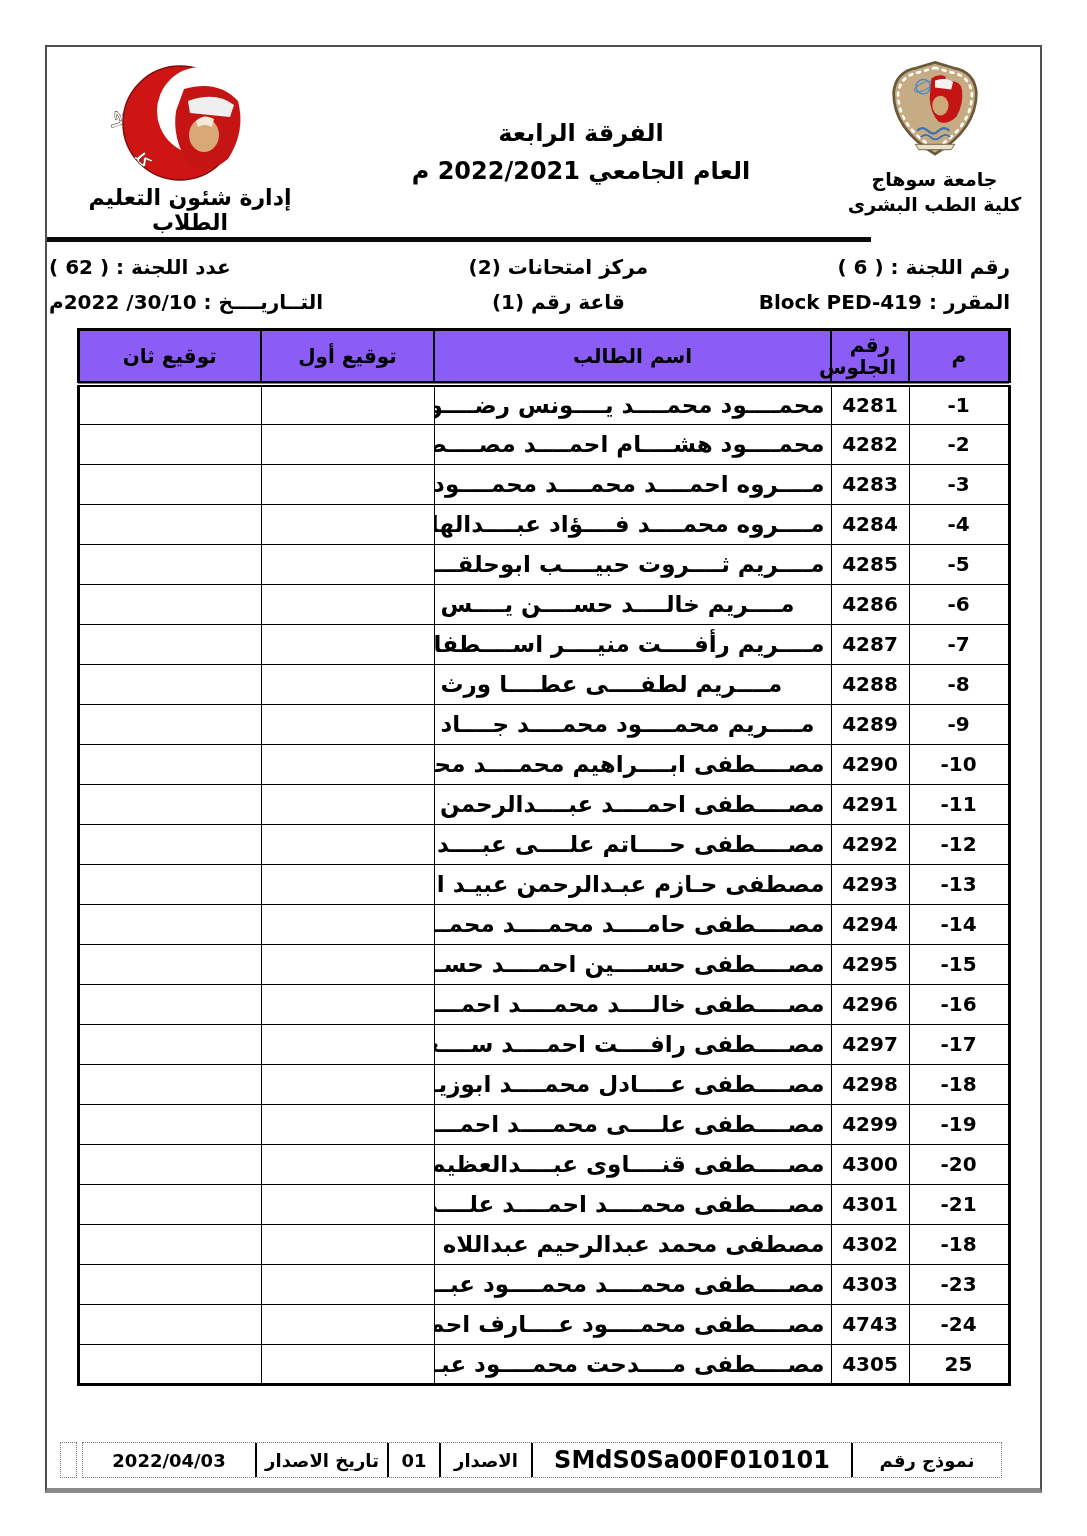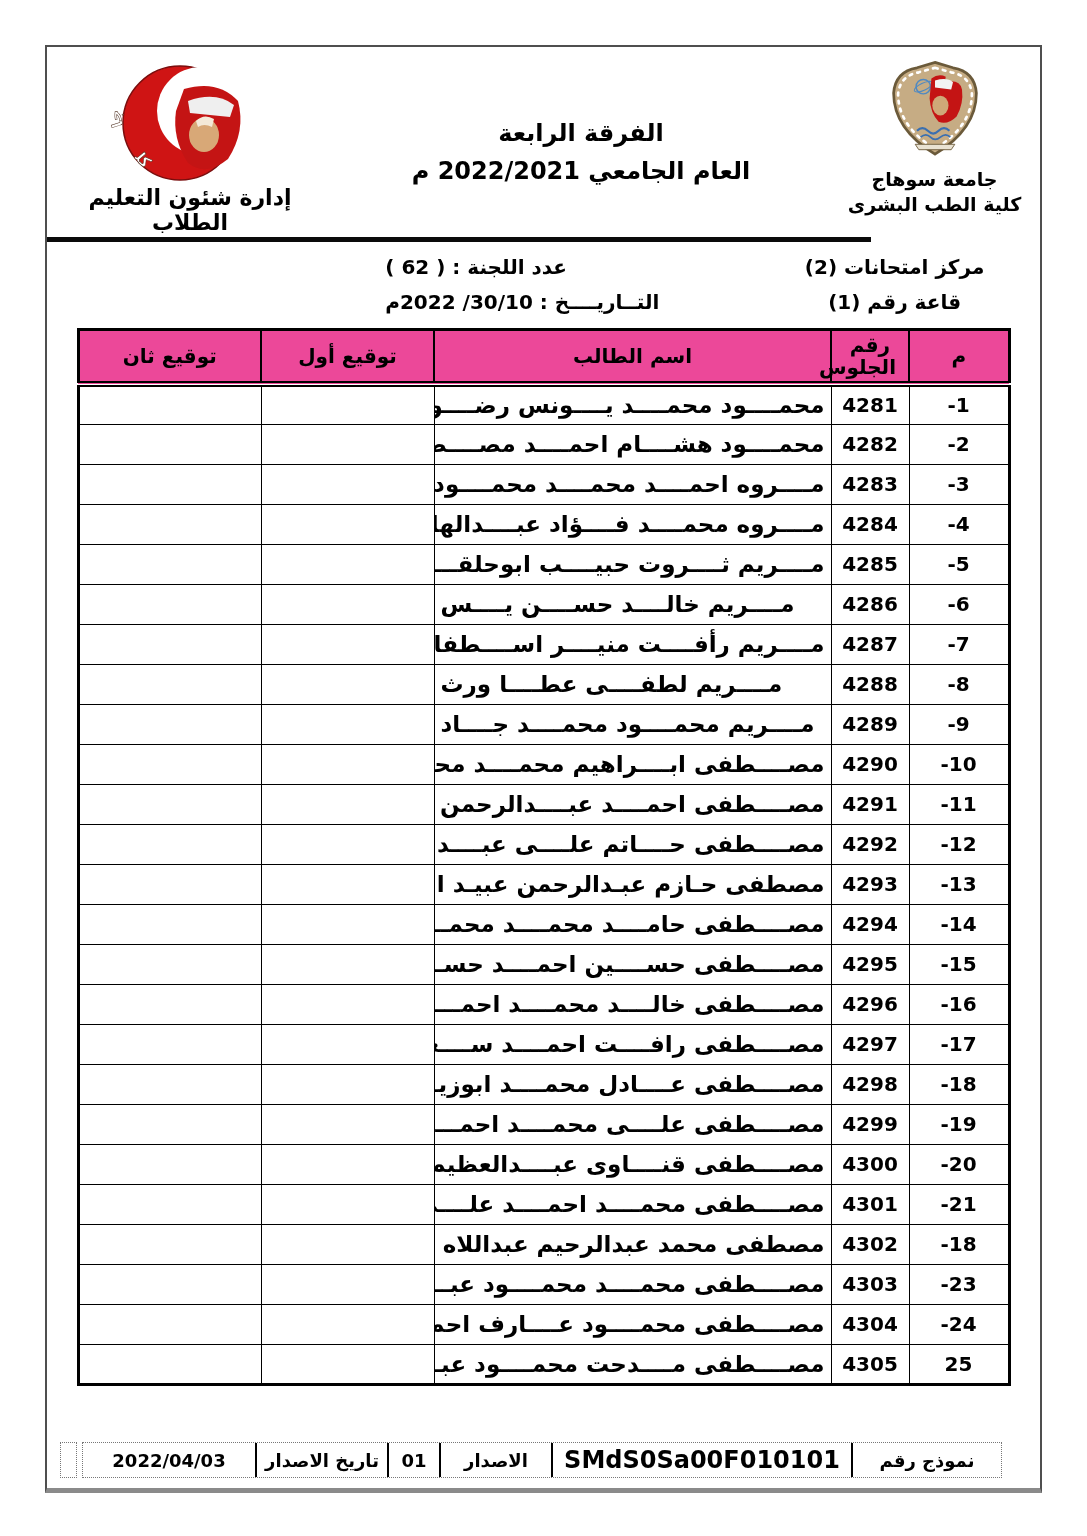--- a/index.html
+++ b/index.html
@@ -27,21 +27,21 @@
   .info div{line-height:35px;}
   .info-right{width:34%;padding-right:28px;box-sizing:border-box;text-align:right;}
   .info-center{width:29%;text-align:center;}
   .info-left{width:37%;text-align:left;}
   
   table.students{
     width:931px;margin:2px auto 0 auto;border-collapse:collapse;
     border:3px solid #000;table-layout:fixed;
   }
   table.students th{
-    background:#ec4899;border:2px solid #000;border-bottom:6px double #000;
+    background:#8b5cf6;border:2px solid #000;border-bottom:6px double #000;
     font-size:20px;font-weight:bold;height:50px;padding:0 12px;line-height:22px;
   }
   table.students td{
     border:1px solid #000;height:40px;padding:0 6px;font-weight:bold;
     box-sizing:border-box;background:#fff;
   }
   td.cell-idx{text-align:center;font-size:20px;direction:ltr;}
   td.cell-seat{text-align:center;font-size:20px;direction:ltr;}
   td.cell-name{text-align:left;font-size:23px;white-space:nowrap;overflow:hidden;}
   td.cell-sig{}
@@ -55,21 +55,21 @@
     flex:1;display:flex;direction:rtl;border:1px dotted #777;box-sizing:border-box;
     font-weight:bold;font-size:18px;align-items:stretch;
   }
   .fcell{
     display:flex;align-items:center;justify-content:center;
     border-left:2px solid #000;box-sizing:border-box;padding:0 4px;
   }
   .fcell:last-child{border-left:none;}
   .f-form-label{width:150px;}
   .f-code{flex:1;direction:ltr;font-size:24px;}
-  .f-ver-label{width:112px;}
+  .f-ver-label{width:92px;}
   .f-ver-val{width:52px;direction:ltr;}
   .f-date-label{width:132px;}
   .f-date-val{width:172px;direction:ltr;}
   
   .logo-svg{display:block;margin:0 auto;}
 </style>
 </head>
 <body>
 
 <div class="page">
@@ -119,20 +119,24 @@
           <textPath href="#arcBot" startOffset="14%">كلية الطب</textPath>
         </text>
       </svg>
       <div class="dept-text">إدارة شئون التعليم الطلاب</div>
     </div>
   </div>
 
   <div class="header-rule"></div>
 
   <div class="info">
+    <div class="info-right">
+      <div>رقم اللجنة : ( 6 )</div>
+      <div>المقرر : Block PED-419</div>
+    </div>
     <div class="info-center">
       <div>مركز امتحانات (2)</div>
       <div>قاعة رقم (1)</div>
     </div>
     <div class="info-left">
       <div>عدد اللجنة : ( 62 )</div>
       <div>التــاريــــخ : 30/10/ 2022م</div>
     </div>
   </div>
 
@@ -310,21 +314,21 @@
   </tr>
         <tr>
     <td class="cell-idx">-23</td>
     <td class="cell-seat">4303</td>
     <td class="cell-name">مصــــطفى محمــــد محمــــود عبــــدالعزيز</td>
     <td class="cell-sig"></td>
     <td class="cell-sig"></td>
   </tr>
         <tr>
     <td class="cell-idx">-24</td>
-    <td class="cell-seat">4304</td>
+    <td class="cell-seat">4743</td>
     <td class="cell-name">مصــــطفى محمــــود عــــارف احمــــد</td>
     <td class="cell-sig"></td>
     <td class="cell-sig"></td>
   </tr>
         <tr>
     <td class="cell-idx">25</td>
     <td class="cell-seat">4305</td>
     <td class="cell-name">مصــــطفى مــــدحت محمــــود عبــــاس</td>
     <td class="cell-sig"></td>
     <td class="cell-sig"></td>

